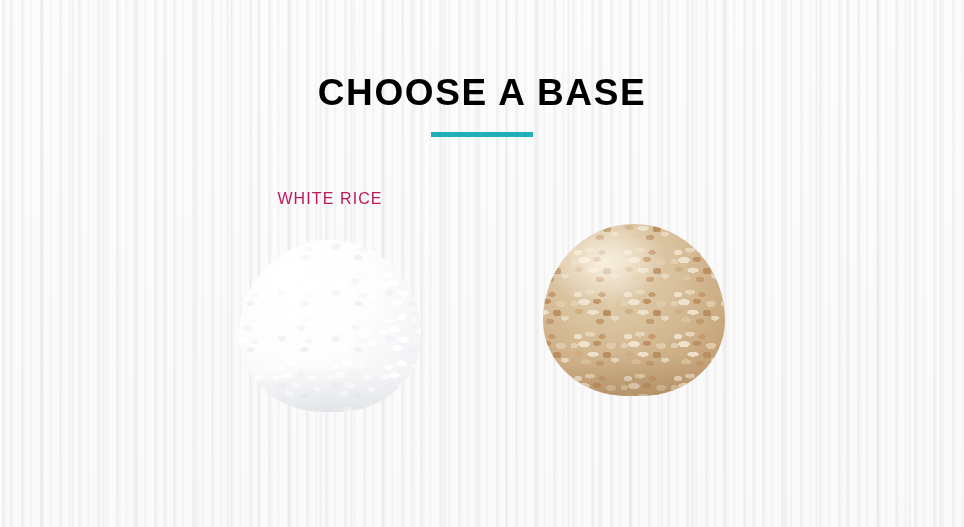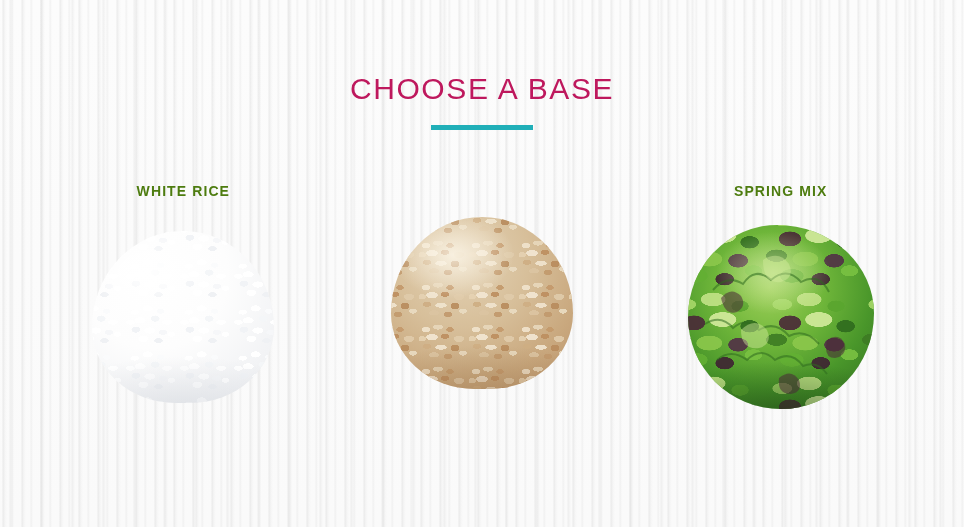--- a/index.html
+++ b/index.html
@@ -38,24 +38,24 @@
       linear-gradient(#fcfcfc, #fafafa);
   }
 
   
   .page-header {
     padding-top: 74px;
     text-align: center;
   }
 
   .page-title {
-    font-size: 30px;
-    font-weight: normal;
+    font-size: 37px;
+    font-weight: bold;
     letter-spacing: 1.6px;
-    color: #be185d;
+    color: #000000;
     line-height: 1;
   }
 
   .title-rule {
     width: 102px;
     height: 5px;
     background: #20afb8;
     margin: 21px auto 0;
   }
 
@@ -67,24 +67,24 @@
     margin-top: 54px;
     padding: 0 34px;
   }
 
   .option {
     width: 304px;
     text-align: center;
   }
 
   .option-label {
-    font-size: 14px;
-    font-weight: bold;
+    font-size: 16px;
+    font-weight: normal;
     letter-spacing: 1.1px;
-    color: #4d7c0f;
+    color: #be185d;
     line-height: 1;
   }
 
   .option-art {
     width: 190px;
     height: 190px;
     margin: 24px auto 0;
     position: relative;
   }
 
@@ -229,36 +229,14 @@
       <div class="mound white"></div>
     </div>
   </div>
 
   <div class="option">
     <div class="option-art">
       <div class="mound brown"></div>
     </div>
   </div>
 
-  <div class="option">
-    <div class="option-label">SPRING MIX</div>
-    <div class="option-art">
-      <div class="mound greens"></div>
-      <svg class="leaf-frill" viewBox="0 0 196 194">
-        <g fill="none" stroke="#2f6b1f" stroke-width="2" opacity="0.55">
-          <path d="M30 70 q14 -16 30 -6 q12 -18 28 -4 q16 -14 30 2 q18 -10 28 10"></path>
-          <path d="M22 104 q16 -10 28 4 q14 -12 26 2 q16 -10 30 6 q16 -8 30 8"></path>
-          <path d="M34 140 q14 -12 30 0 q14 -14 28 0 q16 -10 28 6 q14 -6 24 8"></path>
-        </g>
-        <g fill="#4a2838" opacity="0.55">
-          <path d="M38 78 q10 -12 20 -2 q6 10 -4 16 q-12 4 -16 -14z"></path>
-          <path d="M144 120 q12 -8 18 4 q2 12 -10 14 q-12 0 -8 -18z"></path>
-          <path d="M96 158 q12 -10 20 2 q4 12 -8 14 q-14 0 -12 -16z"></path>
-        </g>
-        <g fill="#d4ec9e" opacity="0.45">
-          <path d="M80 40 q16 -10 26 4 q6 14 -8 18 q-18 2 -18 -22z"></path>
-          <path d="M58 110 q14 -14 26 0 q6 14 -8 18 q-18 2 -18 -18z"></path>
-        </g>
-      </svg>
-    </div>
-  </div>
 
 </main>
 
 </body></html>

